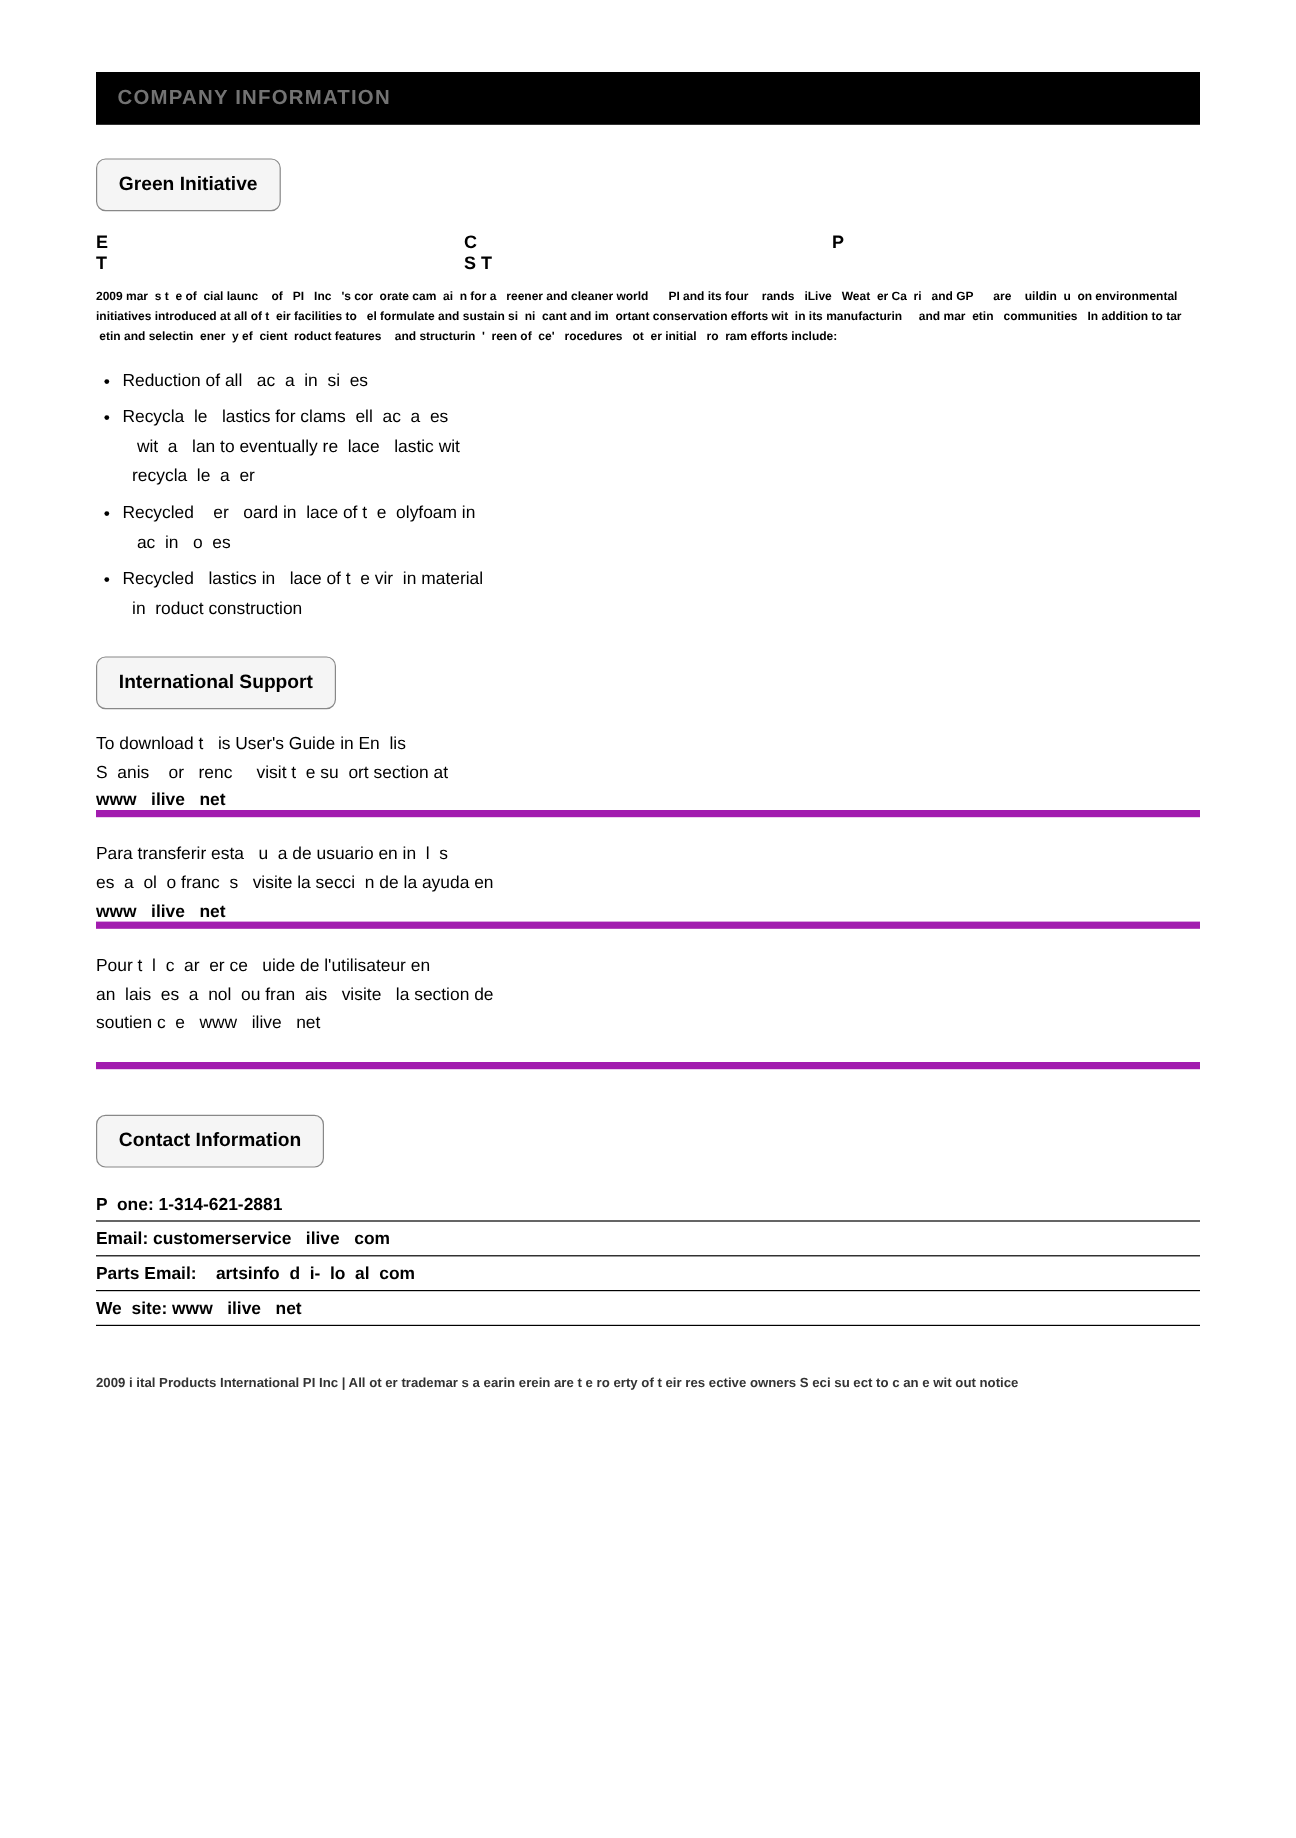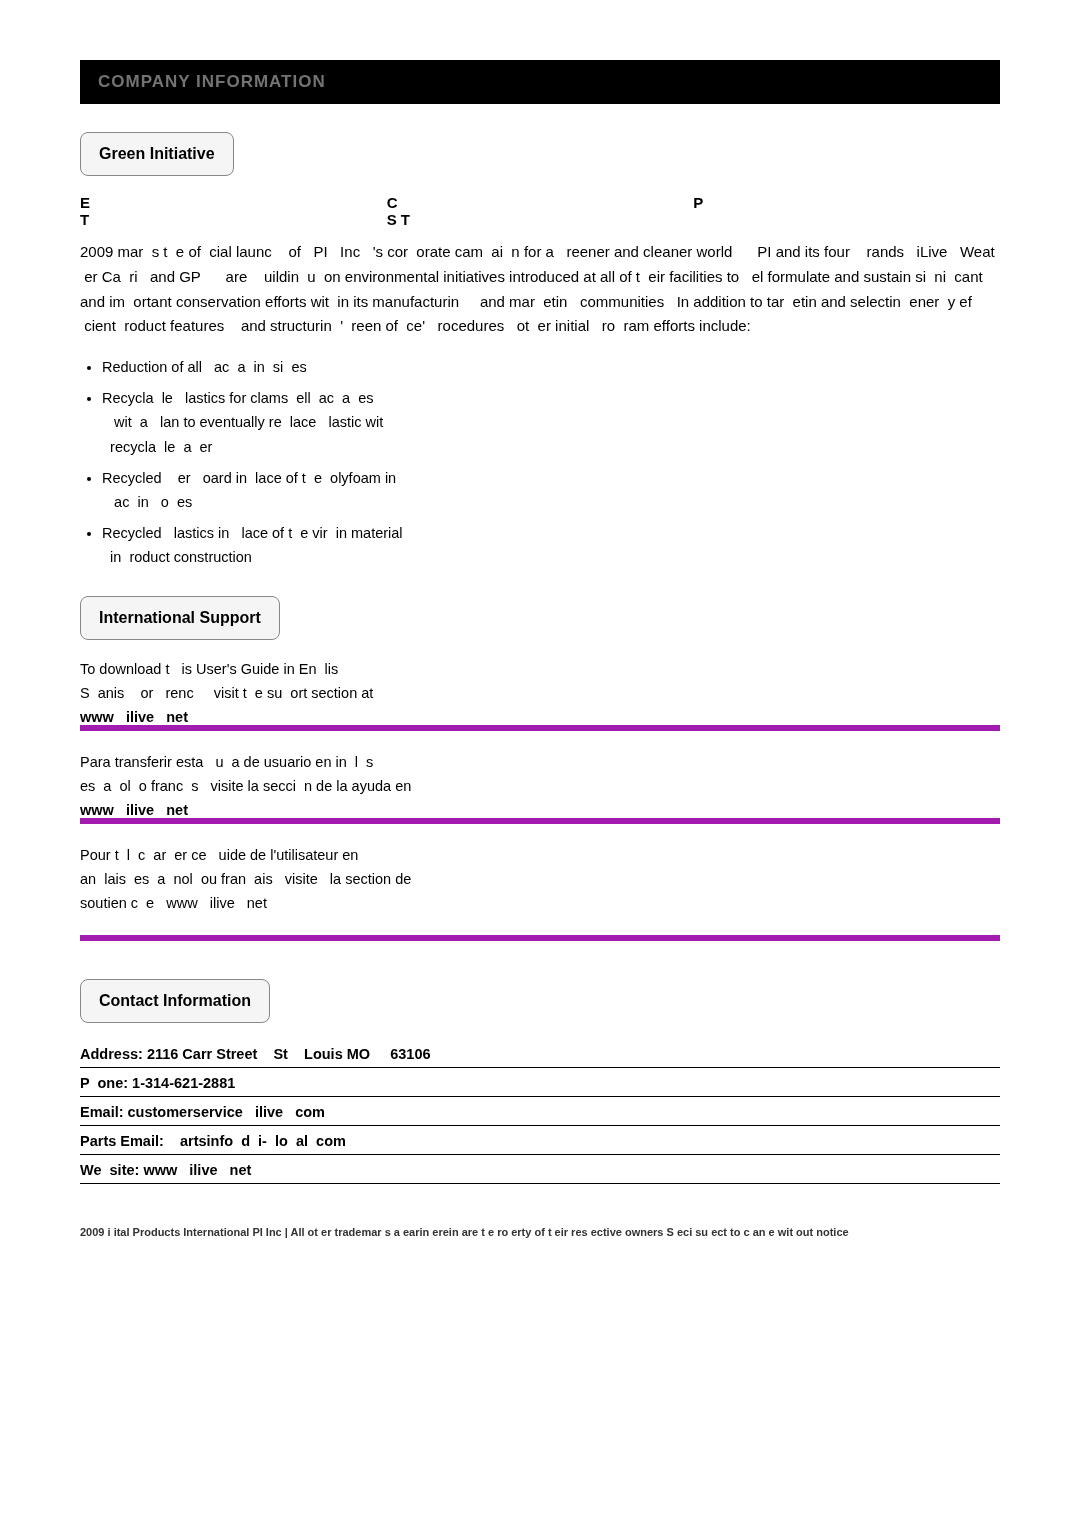--- a/index.html
+++ b/index.html
@@ -36,23 +36,24 @@
       border: 1.5px solid #888;
       border-radius: 8px;
       padding: 12px 18px;
       font-weight: bold;
       font-size: 16px;
       margin-bottom: 18px;
       background: #f5f5f5;
     }
 
     .body-text {
-      font-size: 15px;
+      font-size: 10px;
       line-height: 1.65;
       margin-bottom: 16px;
+      font-weight: bold;
     }
 
     .bullet-list {
       margin: 0 0 18px 0;
       padding-left: 22px;
       font-size: 14.5px;
       line-height: 1.7;
     }
 
     .bullet-list li {
@@ -199,23 +200,20 @@
       soutien c &nbsp;e &nbsp;&nbsp;www &nbsp;&nbsp;ilive &nbsp;&nbsp;net
     </div>
     <div class="support-url">&nbsp;</div>
   </div>
 </div>
 
 <div class="section-block">
   <div class="section-label">Contact Information</div>
 
   <div class="contact-line">
-    Address: 2116 Carr Street &nbsp;&nbsp;&nbsp;St &nbsp;&nbsp;&nbsp;Louis MO &nbsp;&nbsp;&nbsp;&nbsp;63106
-  </div>
-  <div class="contact-line">
     P &nbsp;one: 1-314-621-2881
   </div>
   <div class="contact-line">
     Email: customerservice &nbsp;&nbsp;ilive &nbsp;&nbsp;com
   </div>
   <div class="contact-line">
     Parts Email: &nbsp;&nbsp;&nbsp;artsinfo &nbsp;d &nbsp;i- &nbsp;lo &nbsp;al &nbsp;com
   </div>
   <div class="contact-line">
     We &nbsp;site: www &nbsp;&nbsp;ilive &nbsp;&nbsp;net

